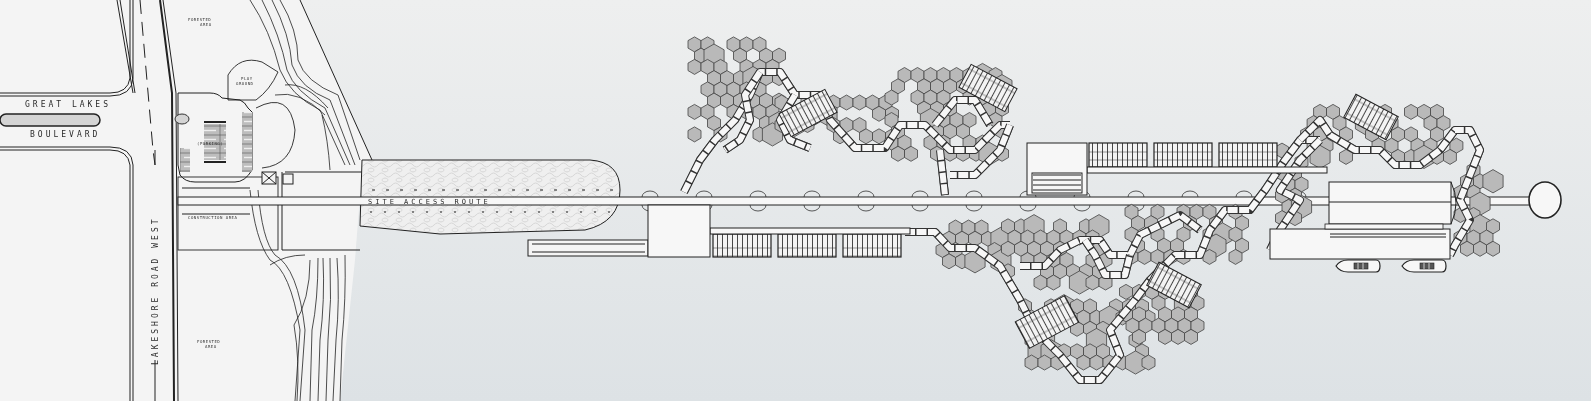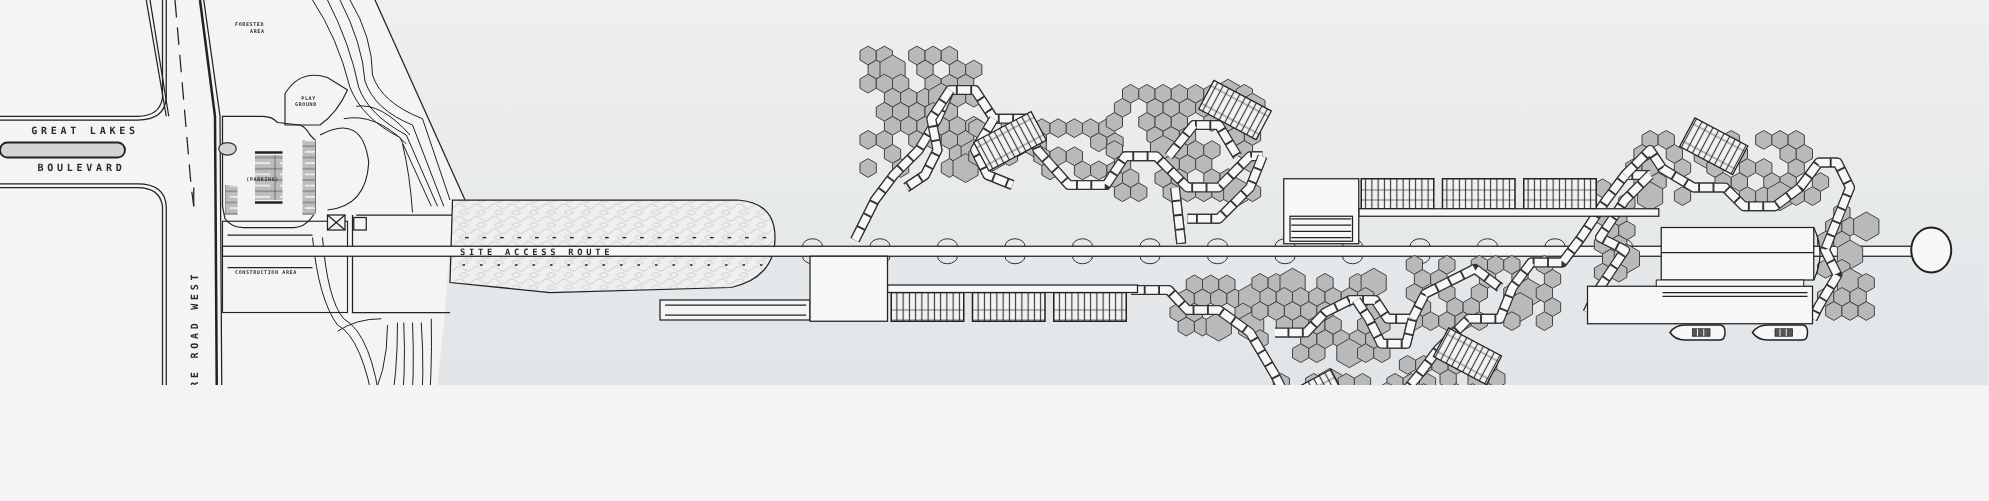--- a/index.html
+++ b/index.html
@@ -1,16 +1,16 @@
 <!DOCTYPE html>
 <html><head>
 <meta charset="utf-8">
 <style>
   html, body { margin: 0; padding: 0; background: #f4f4f4; }
-  #plan-root { position: relative; width: 1591px; height: 308px; overflow: hidden; font-weight: bold; }
+  #plan-root { position: relative; width: 1591px; height: 401px; overflow: hidden; }
   svg { display: block; }
   .lbl { font-family: "DejaVu Sans Mono", monospace; fill: #2a2a2a; letter-spacing: 3px; }
   .lbl-sm { font-family: "DejaVu Sans Mono", monospace; fill: #333; font-size: 4px; letter-spacing: 0.5px; }
   .line { stroke: #222; fill: none; stroke-width: 1; }
   .thick { stroke: #222; fill: none; stroke-width: 2; }
   .hex { fill: #b9b9b9; stroke: #444; stroke-width: 0.8; }
   .white { fill: #f7f7f7; stroke: #222; stroke-width: 1; }
   .path-walk { fill: none; stroke: #f7f7f7; stroke-width: 6; stroke-linejoin: round; }
   .path-walk-edge { fill: none; stroke: #333; stroke-width: 8; stroke-linejoin: round; }
 </style>

